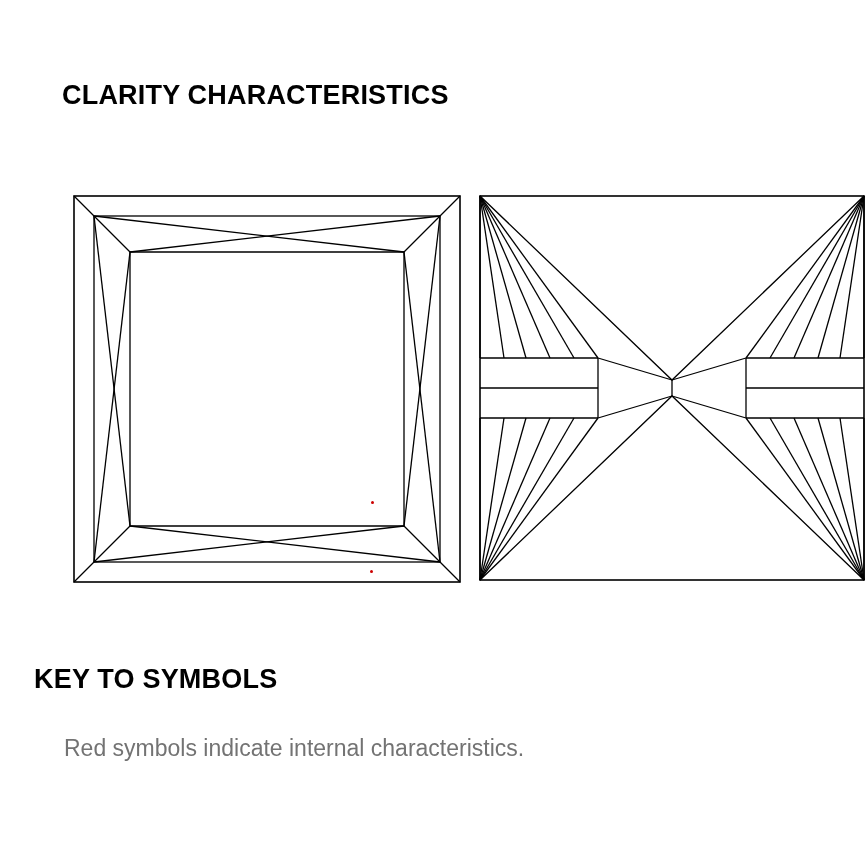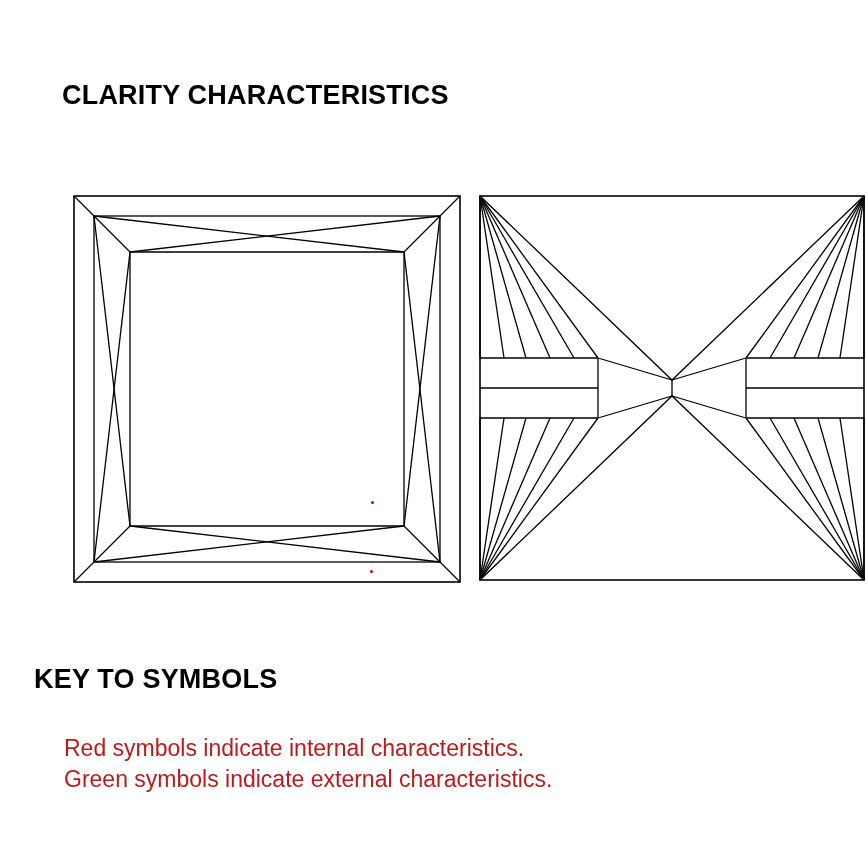--- a/index.html
+++ b/index.html
@@ -37,21 +37,21 @@
     left: 22px;
     top: 664px;
     margin-left: 12px;
   }
   .key-lines {
     position: absolute;
     left: 64px;
     top: 733px;
     font-size: 23px;
     line-height: 31px;
-    color: #b91c1c;
+    color: #737373;
     white-space: nowrap;
   }
   .key-lines div {
     white-space: nowrap;
   }
   .diagram {
     position: absolute;
   }
   #plot-crown {
     left: 72px;
@@ -173,16 +173,15 @@
     </svg>
   </div>
 
   <div class="inclusion-dot" id="inclusion-1"></div>
   <div class="inclusion-dot" id="inclusion-2"></div>
 
   <div class="heading" id="key-heading">KEY TO SYMBOLS</div>
 
   <div class="key-lines">
     <div>Red symbols indicate internal characteristics.</div>
-    <div>Green symbols indicate external characteristics.</div>
   </div>
 
 </div>
 
 </body></html>

